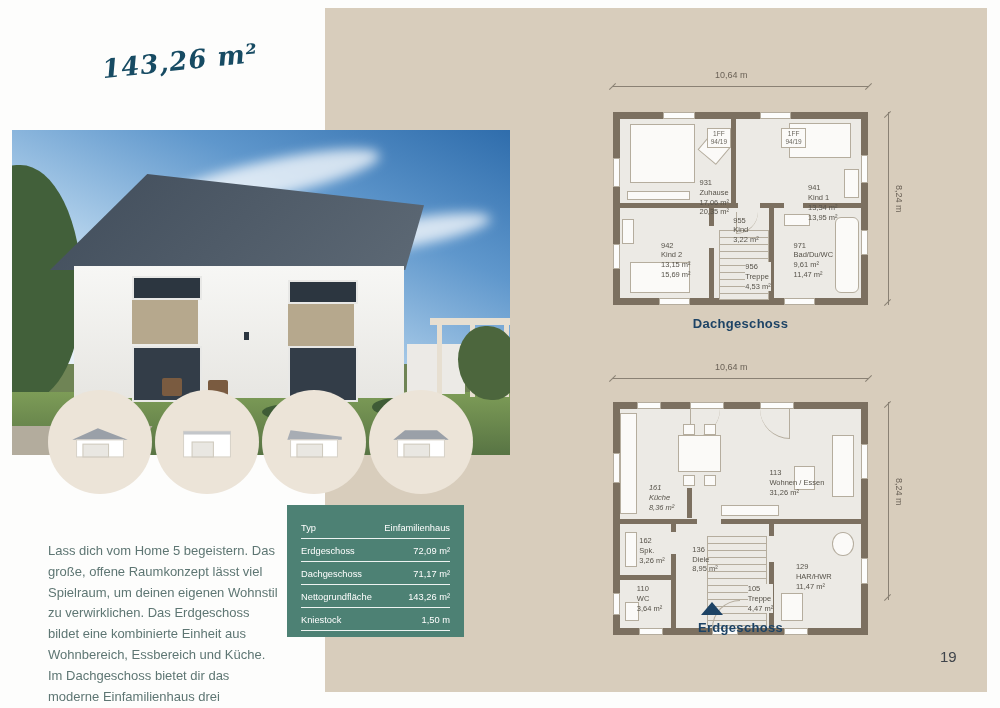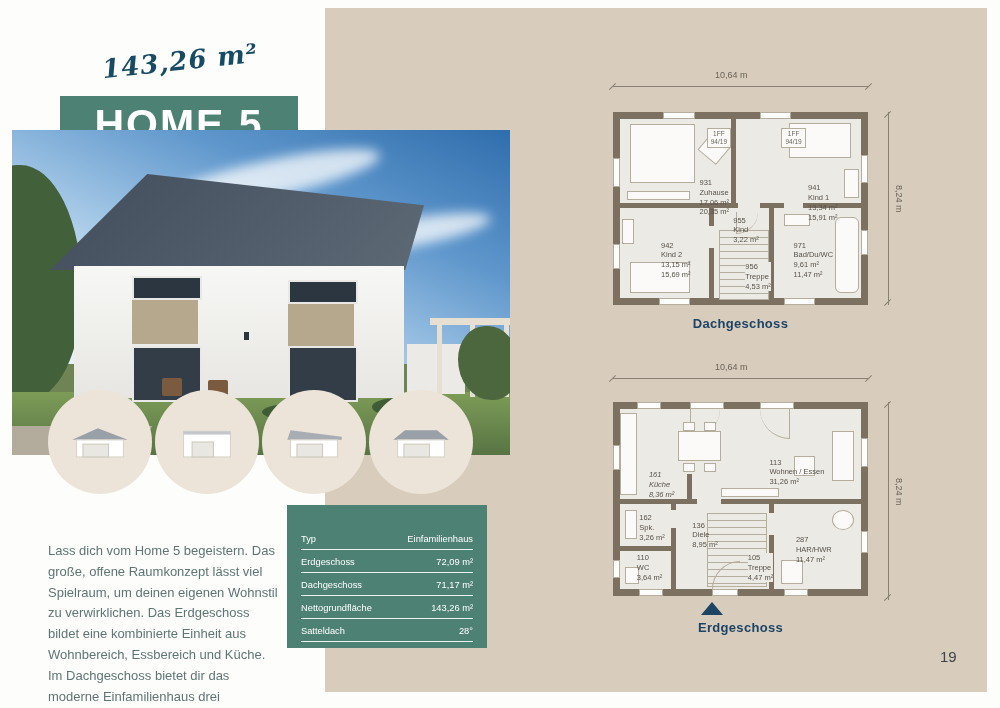--- a/index.html
+++ b/index.html
@@ -46,22 +46,22 @@
 
   
   .thumb{position:absolute;top:390px;width:104px;height:104px;border-radius:50%;background:#ece4d8;
     display:flex;align-items:center;justify-content:center;}
 
   
   .intro{position:absolute;left:48px;top:541px;width:234px;font-size:13px;line-height:1.6;
     color:#5e7673;}
 
   
-  .specs{position:absolute;left:287px;top:505px;width:200px;background:#4d8174;
-    padding:22px 14px 6px 14px;box-sizing:border-box;}
+  .specs{position:absolute;left:287px;top:505px;width:177px;background:#4d8174;
+    padding:11px 14px 6px 14px;box-sizing:border-box;}
   .spec-row{display:flex;justify-content:space-between;align-items:baseline;
     border-bottom:1px solid rgba(255,255,255,.9);padding:7px 0 5px 0;
     font-size:9.3px;color:#fff;}
   .spec-row .v{text-align:right;}
 
   
   .plan{position:absolute;background:#eceae5;border:7px solid #7c7060;box-sizing:border-box;}
   .wall{position:absolute;background:#7c7060;}
   .gap{position:absolute;background:#eceae5;}
   .win{position:absolute;background:#fdfdfc;border:1px solid #b5ad9e;box-sizing:border-box;}
@@ -85,23 +85,20 @@
     border-bottom:13px solid #1d4365;}
   .pagenum{position:absolute;left:940px;top:648px;font-size:15px;color:#3f444b;}
 </style>
 </head>
 <body>
 
 <div class="page">
   <div class="beige"></div>
 
   <div class="handwritten">143,26 m²</div>
-  <div class="titlebox">
-    <span>HOME 5</span>
-  </div>
 
   <div class="photo">
     <div class="sky"></div>
     <div class="cloud" style="left:150px;top:30px;width:220px;height:36px;transform:rotate(-12deg);"></div>
     <div class="cloud" style="left:300px;top:90px;width:180px;height:28px;transform:rotate(-10deg);"></div>
     <div class="treeline"></div>
     <div class="bigtree"></div>
     <div class="lawn"></div>
     <div class="paving"></div>
     <div class="sidebld"></div>
@@ -170,22 +167,22 @@
     </div>
     <div class="spec-row">
       <span>Dachgeschoss</span>
       <span class="v">71,17 m²</span>
     </div>
     <div class="spec-row">
       <span>Nettogrundfläche</span>
       <span class="v">143,26 m²</span>
     </div>
     <div class="spec-row">
-      <span>Satteldach</span>
-      <span class="v">28°</span>
+      <span>Kniestock</span>
+      <span class="v">1,50 m</span>
     </div>
   </div>
 
   <div class="dim-h" style="left:613px;top:86px;width:255px;">
     <span class="tick" style="left:-1px;top:-4px;"></span>
       <span class="tick" style="right:-1px;top:-4px;"></span>
   </div>
   <div class="dim-label" style="left:715px;top:70px;">10,64 m</div>
   <div class="dim-v" style="left:888px;top:112px;height:193px;">
     <span class="tick" style="left:-1px;top:-2px;"></span>
@@ -233,21 +230,21 @@
     <div class="room-label" style="left:33%;top:33%;">
       <span>931</span>
         <span>Zuhause</span>
       <span>17,06 m²</span>
         <span>20,35 m²</span>
     </div>
     <div class="room-label" style="left:78%;top:36%;">
       <span>941</span>
         <span>Kind 1</span>
       <span>13,34 m²</span>
-        <span>15,91 m²</span>
+        <span>13,95 m²</span>
     </div>
     <div class="room-label" style="left:17%;top:68%;">
       <span>942</span>
         <span>Kind 2</span>
       <span>13,15 m²</span>
         <span>15,69 m²</span>
     </div>
     <div class="room-label" style="left:47%;top:54%;">
       <span>955</span>
         <span>Kind</span>
@@ -271,21 +268,21 @@
     <span class="tick" style="left:-1px;top:-4px;"></span>
       <span class="tick" style="right:-1px;top:-4px;"></span>
   </div>
   <div class="dim-label" style="left:715px;top:362px;">10,64 m</div>
   <div class="dim-v" style="left:888px;top:402px;height:198px;">
     <span class="tick" style="left:-1px;top:-2px;"></span>
       <span class="tick" style="left:-1px;bottom:-2px;"></span>
   </div>
   <div class="dim-label vert" style="left:894px;top:478px;">8,24 m</div>
 
-  <div class="plan" style="left:613px;top:402px;width:255px;height:194px;">
+  <div class="plan" style="left:613px;top:402px;width:255px;height:233px;">
 
     <div class="wall" style="left:0;top:50%;width:100%;height:5px;"></div>
     <div class="wall" style="left:28%;top:36%;width:5px;height:14%;"></div>
     <div class="wall" style="left:21%;top:50%;width:5px;height:50%;"></div>
     <div class="wall" style="left:0;top:76%;width:21%;height:5px;"></div>
     <div class="wall" style="left:62%;top:50%;width:5px;height:50%;"></div>
     <div class="gap" style="left:32%;top:50%;width:10%;height:5px;"></div>
     <div class="gap" style="left:62%;top:58%;width:5px;height:12%;"></div>
     <div class="gap" style="left:21%;top:56%;width:5px;height:10%;"></div>
 
@@ -343,21 +340,21 @@
       <span>136</span>
         <span>Diele</span>
       <span>8,95 m²</span>
     </div>
     <div class="room-label" style="left:53%;top:80%;background:#eceae5;">
       <span>105</span>
         <span>Treppe</span>
       <span>4,47 m²</span>
     </div>
     <div class="room-label" style="left:73%;top:70%;">
-      <span>287</span>
+      <span>129</span>
         <span>HAR/HWR</span>
       <span>11,47 m²</span>
     </div>
   </div>
   <div class="entrance"></div>
   <div class="plan-caption" style="top:620px;">Erdgeschoss</div>
 
   <div class="pagenum">19</div>
 </div>
 

